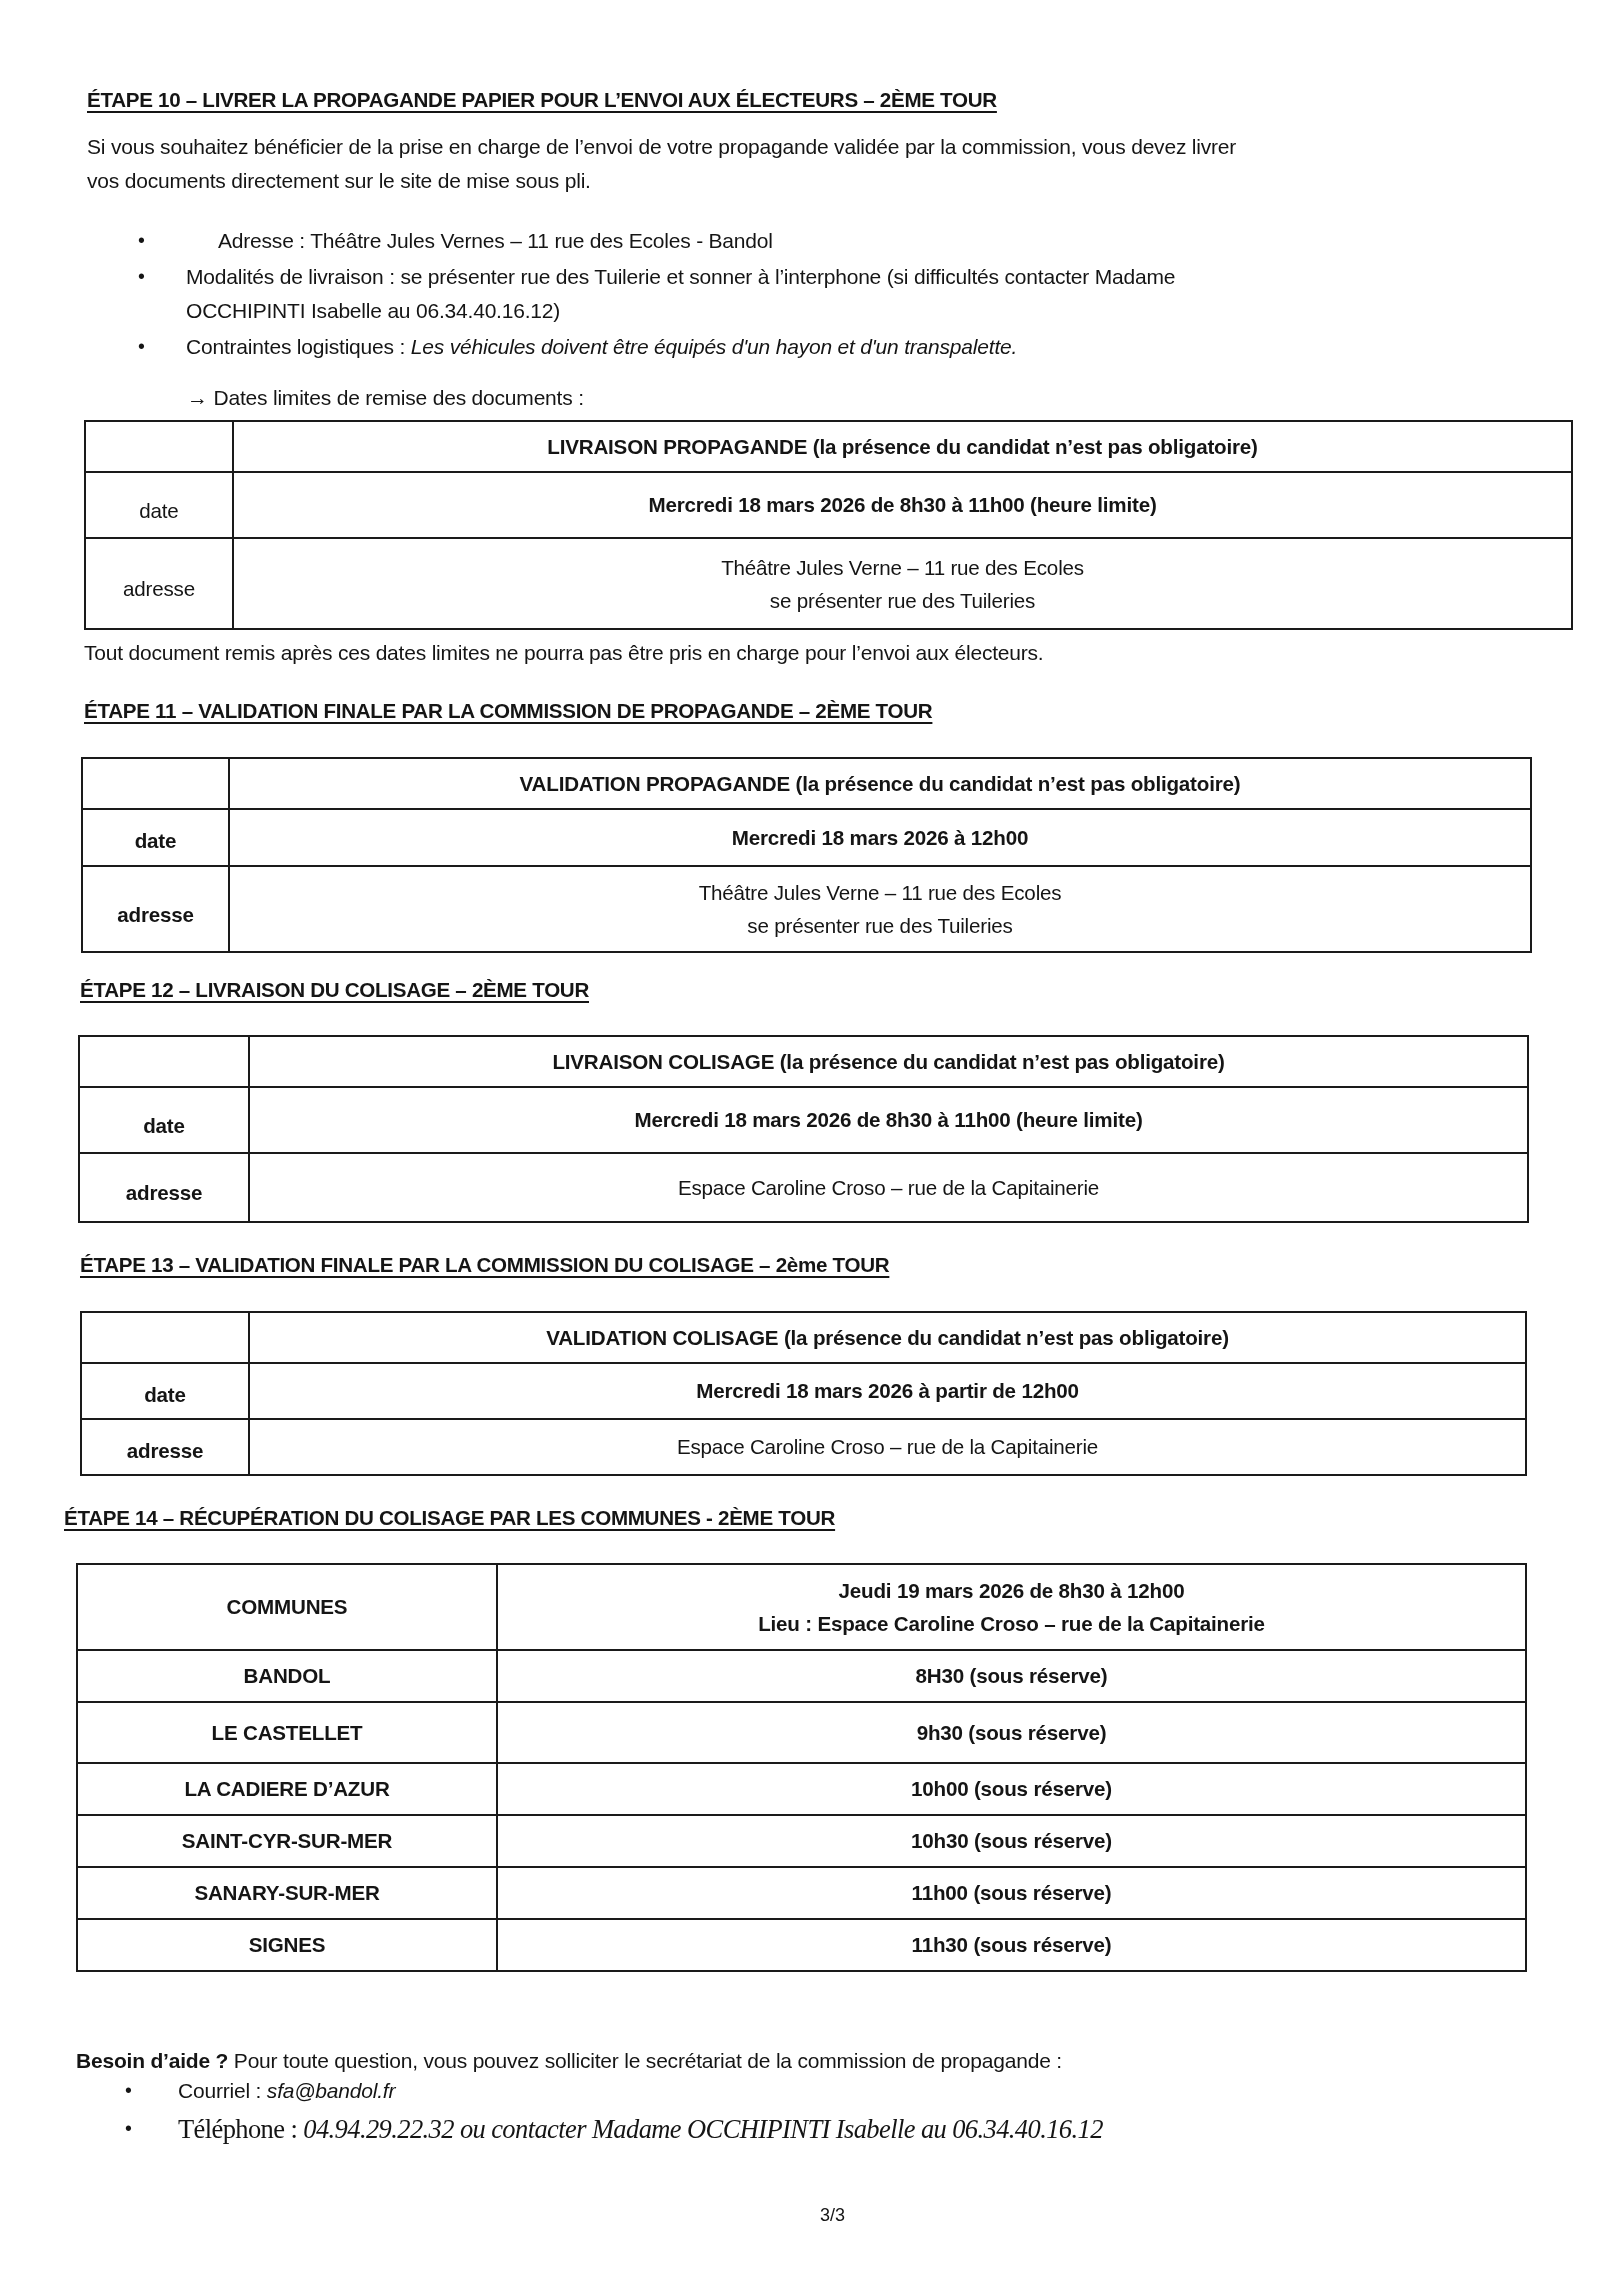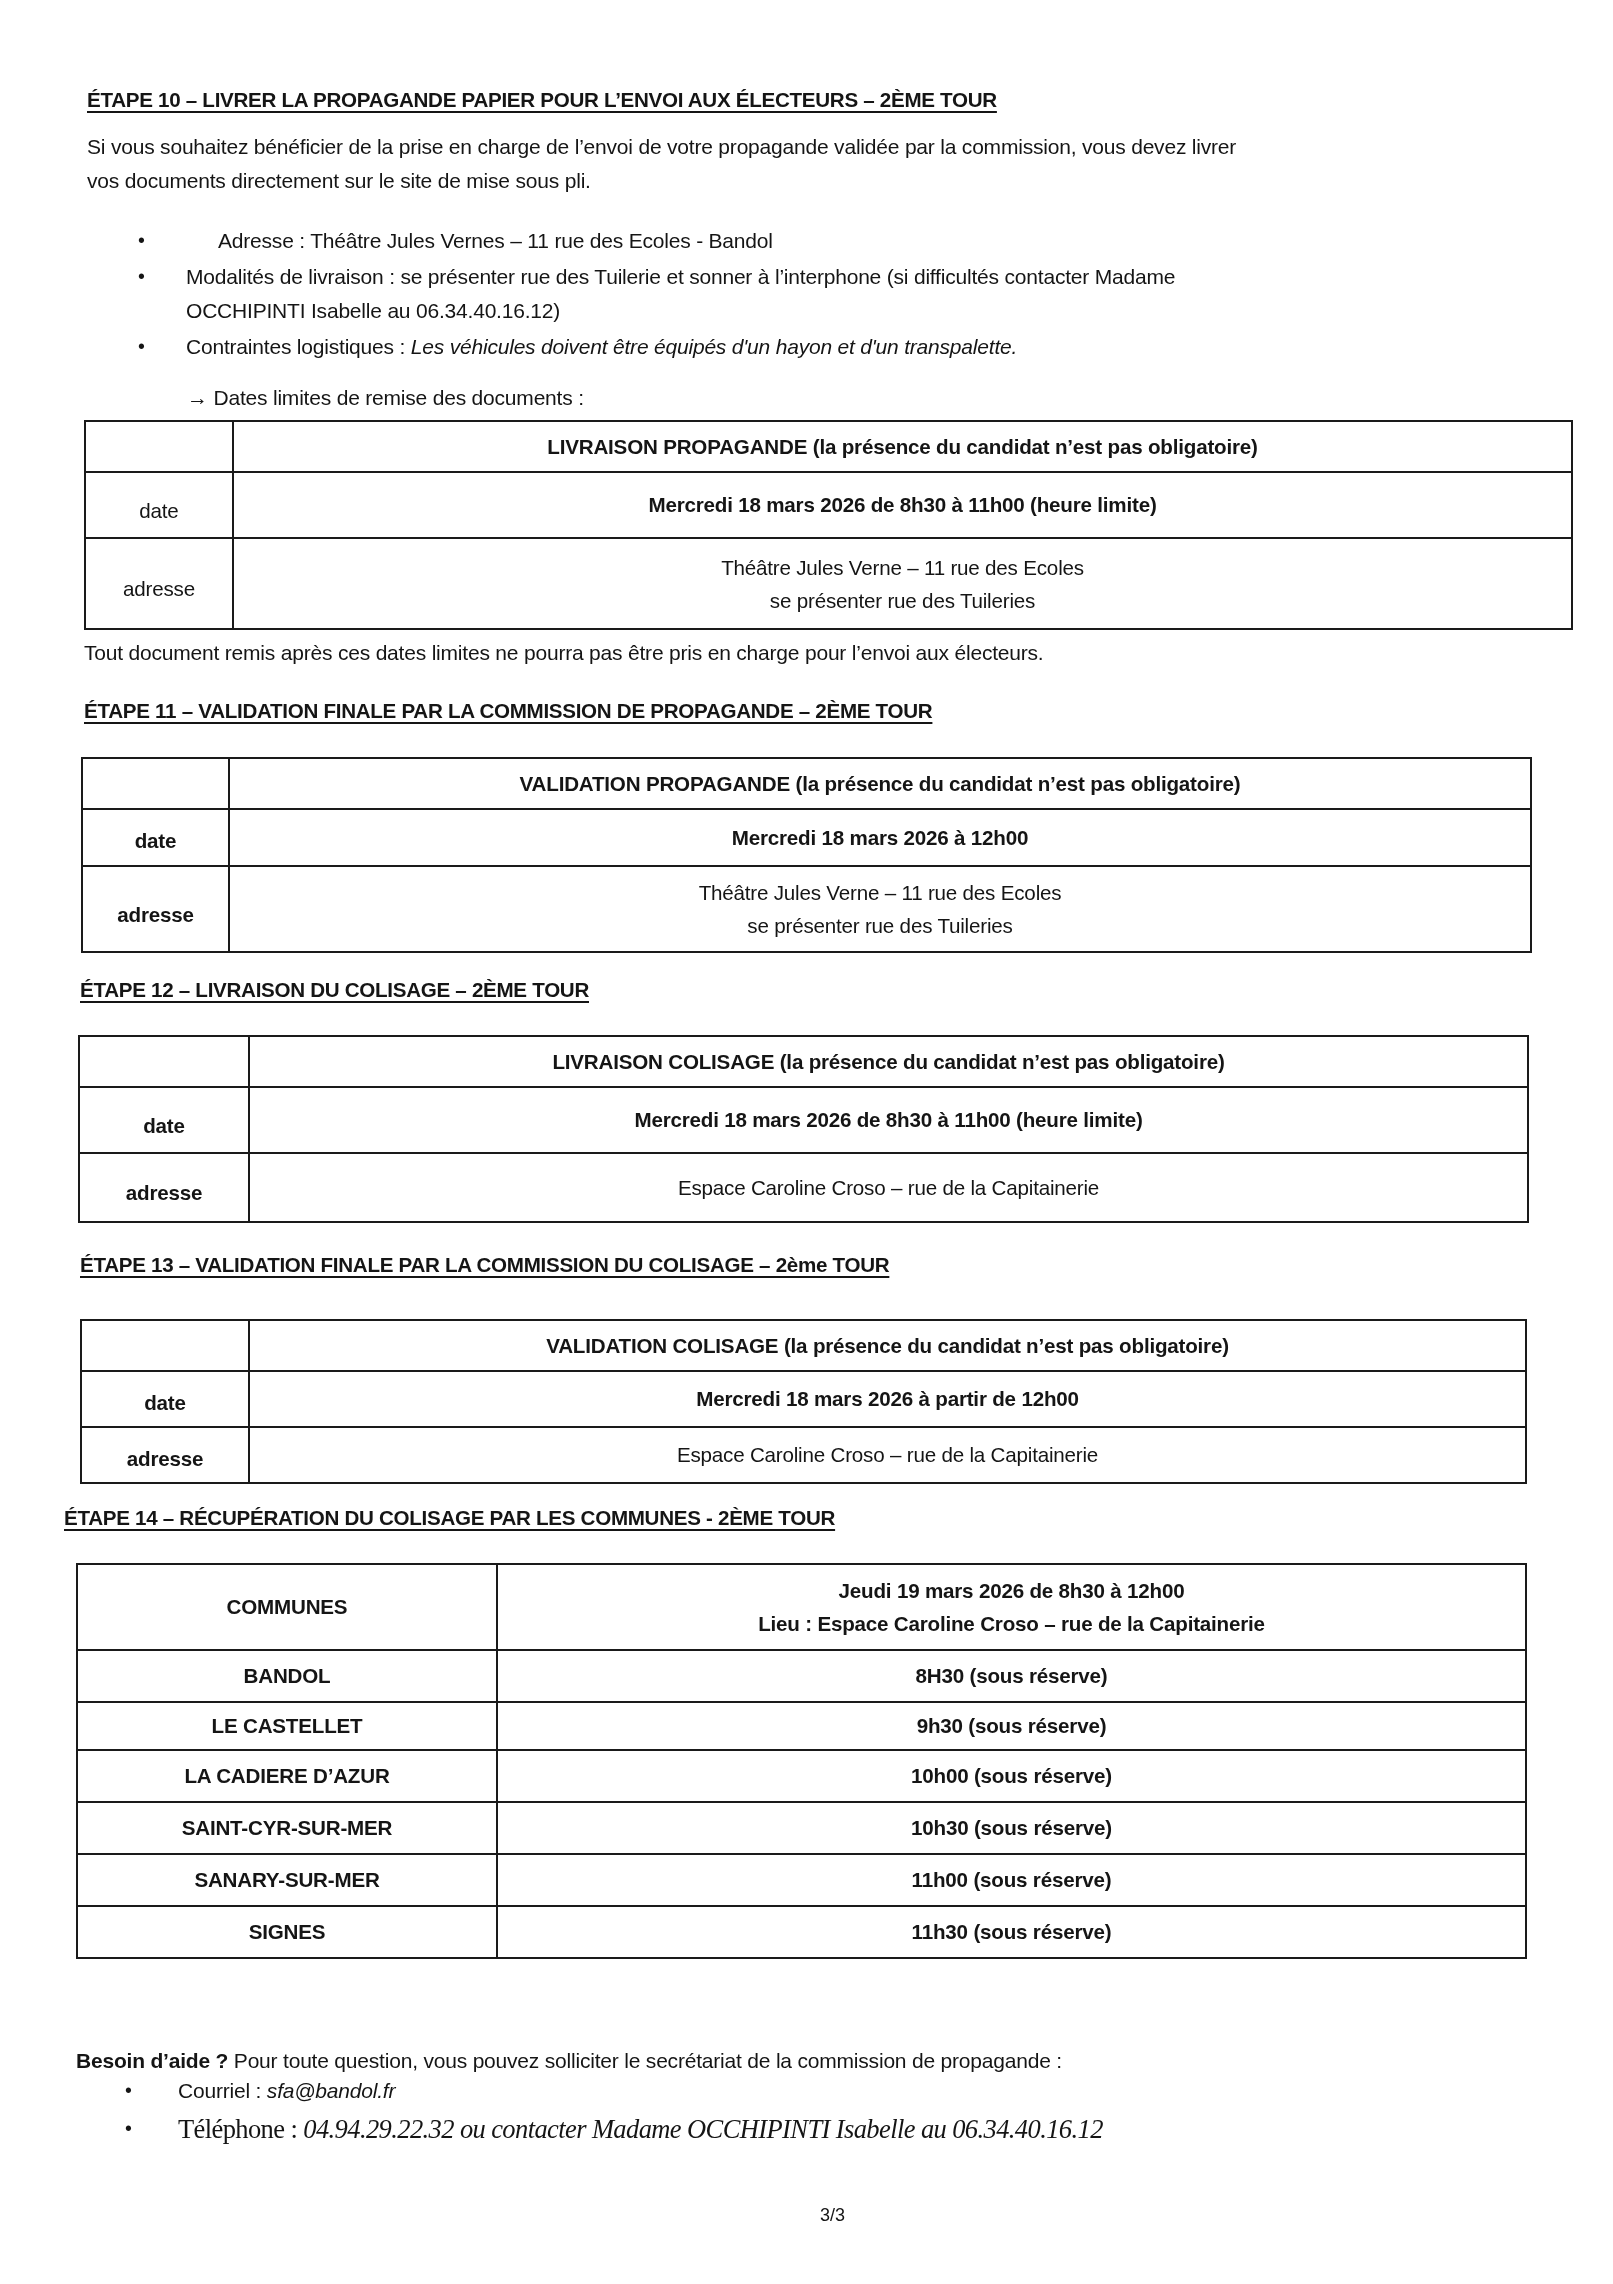--- a/index.html
+++ b/index.html
@@ -109,21 +109,21 @@
     <td class="big">Mercredi 18 mars 2026 de 8h30 à 11h00 (heure limite)</td>
   </tr>
   <tr style="height:69px;">
     <td class="lbl bold">adresse</td>
     <td>Espace Caroline Croso – rue de la Capitainerie</td>
   </tr>
 </tbody>
   </table>
 
 <div class="h" style="top:1253px; left:80px;">ÉTAPE 13 – VALIDATION FINALE PAR LA COMMISSION DU COLISAGE – 2ème TOUR</div>
-<table class="grid" style="left:80px; top:1311px; width:1447px;margin-top:8px;">
+<table class="grid" style="left:80px; top:1311px; width:1447px;">
   <colgroup>
       <col style="width:168px">
       <col>
     </colgroup>
   <tbody>
       <tr style="height:51px;">
     <td></td>
     <td class="hdr"><span>VALIDATION COLISAGE</span><span> (la présence du candidat n’est pas obligatoire)</span></td>
   </tr>
   <tr style="height:56px;">
@@ -148,21 +148,21 @@
     <td class="comm">COMMUNES</td>
     <td class="hdr sub">
           <div>Jeudi 19 mars 2026 de 8h30 à 12h00</div>
           <div>Lieu : Espace Caroline Croso – rue de la Capitainerie</div>
         </td>
   </tr>
   <tr style="height:52px;">
     <td class="comm">BANDOL</td>
     <td class="comm">8H30 (sous réserve)</td>
   </tr>
-  <tr style="height:48px;">
+  <tr style="height:61px;">
     <td class="comm">LE CASTELLET</td>
     <td class="comm">9h30 (sous réserve)</td>
   </tr>
   <tr style="height:52px;">
     <td class="comm">LA CADIERE D’AZUR</td>
     <td class="comm">10h00 (sous réserve)</td>
   </tr>
   <tr style="height:52px;">
     <td class="comm">SAINT-CYR-SUR-MER</td>
     <td class="comm">10h30 (sous réserve)</td>

